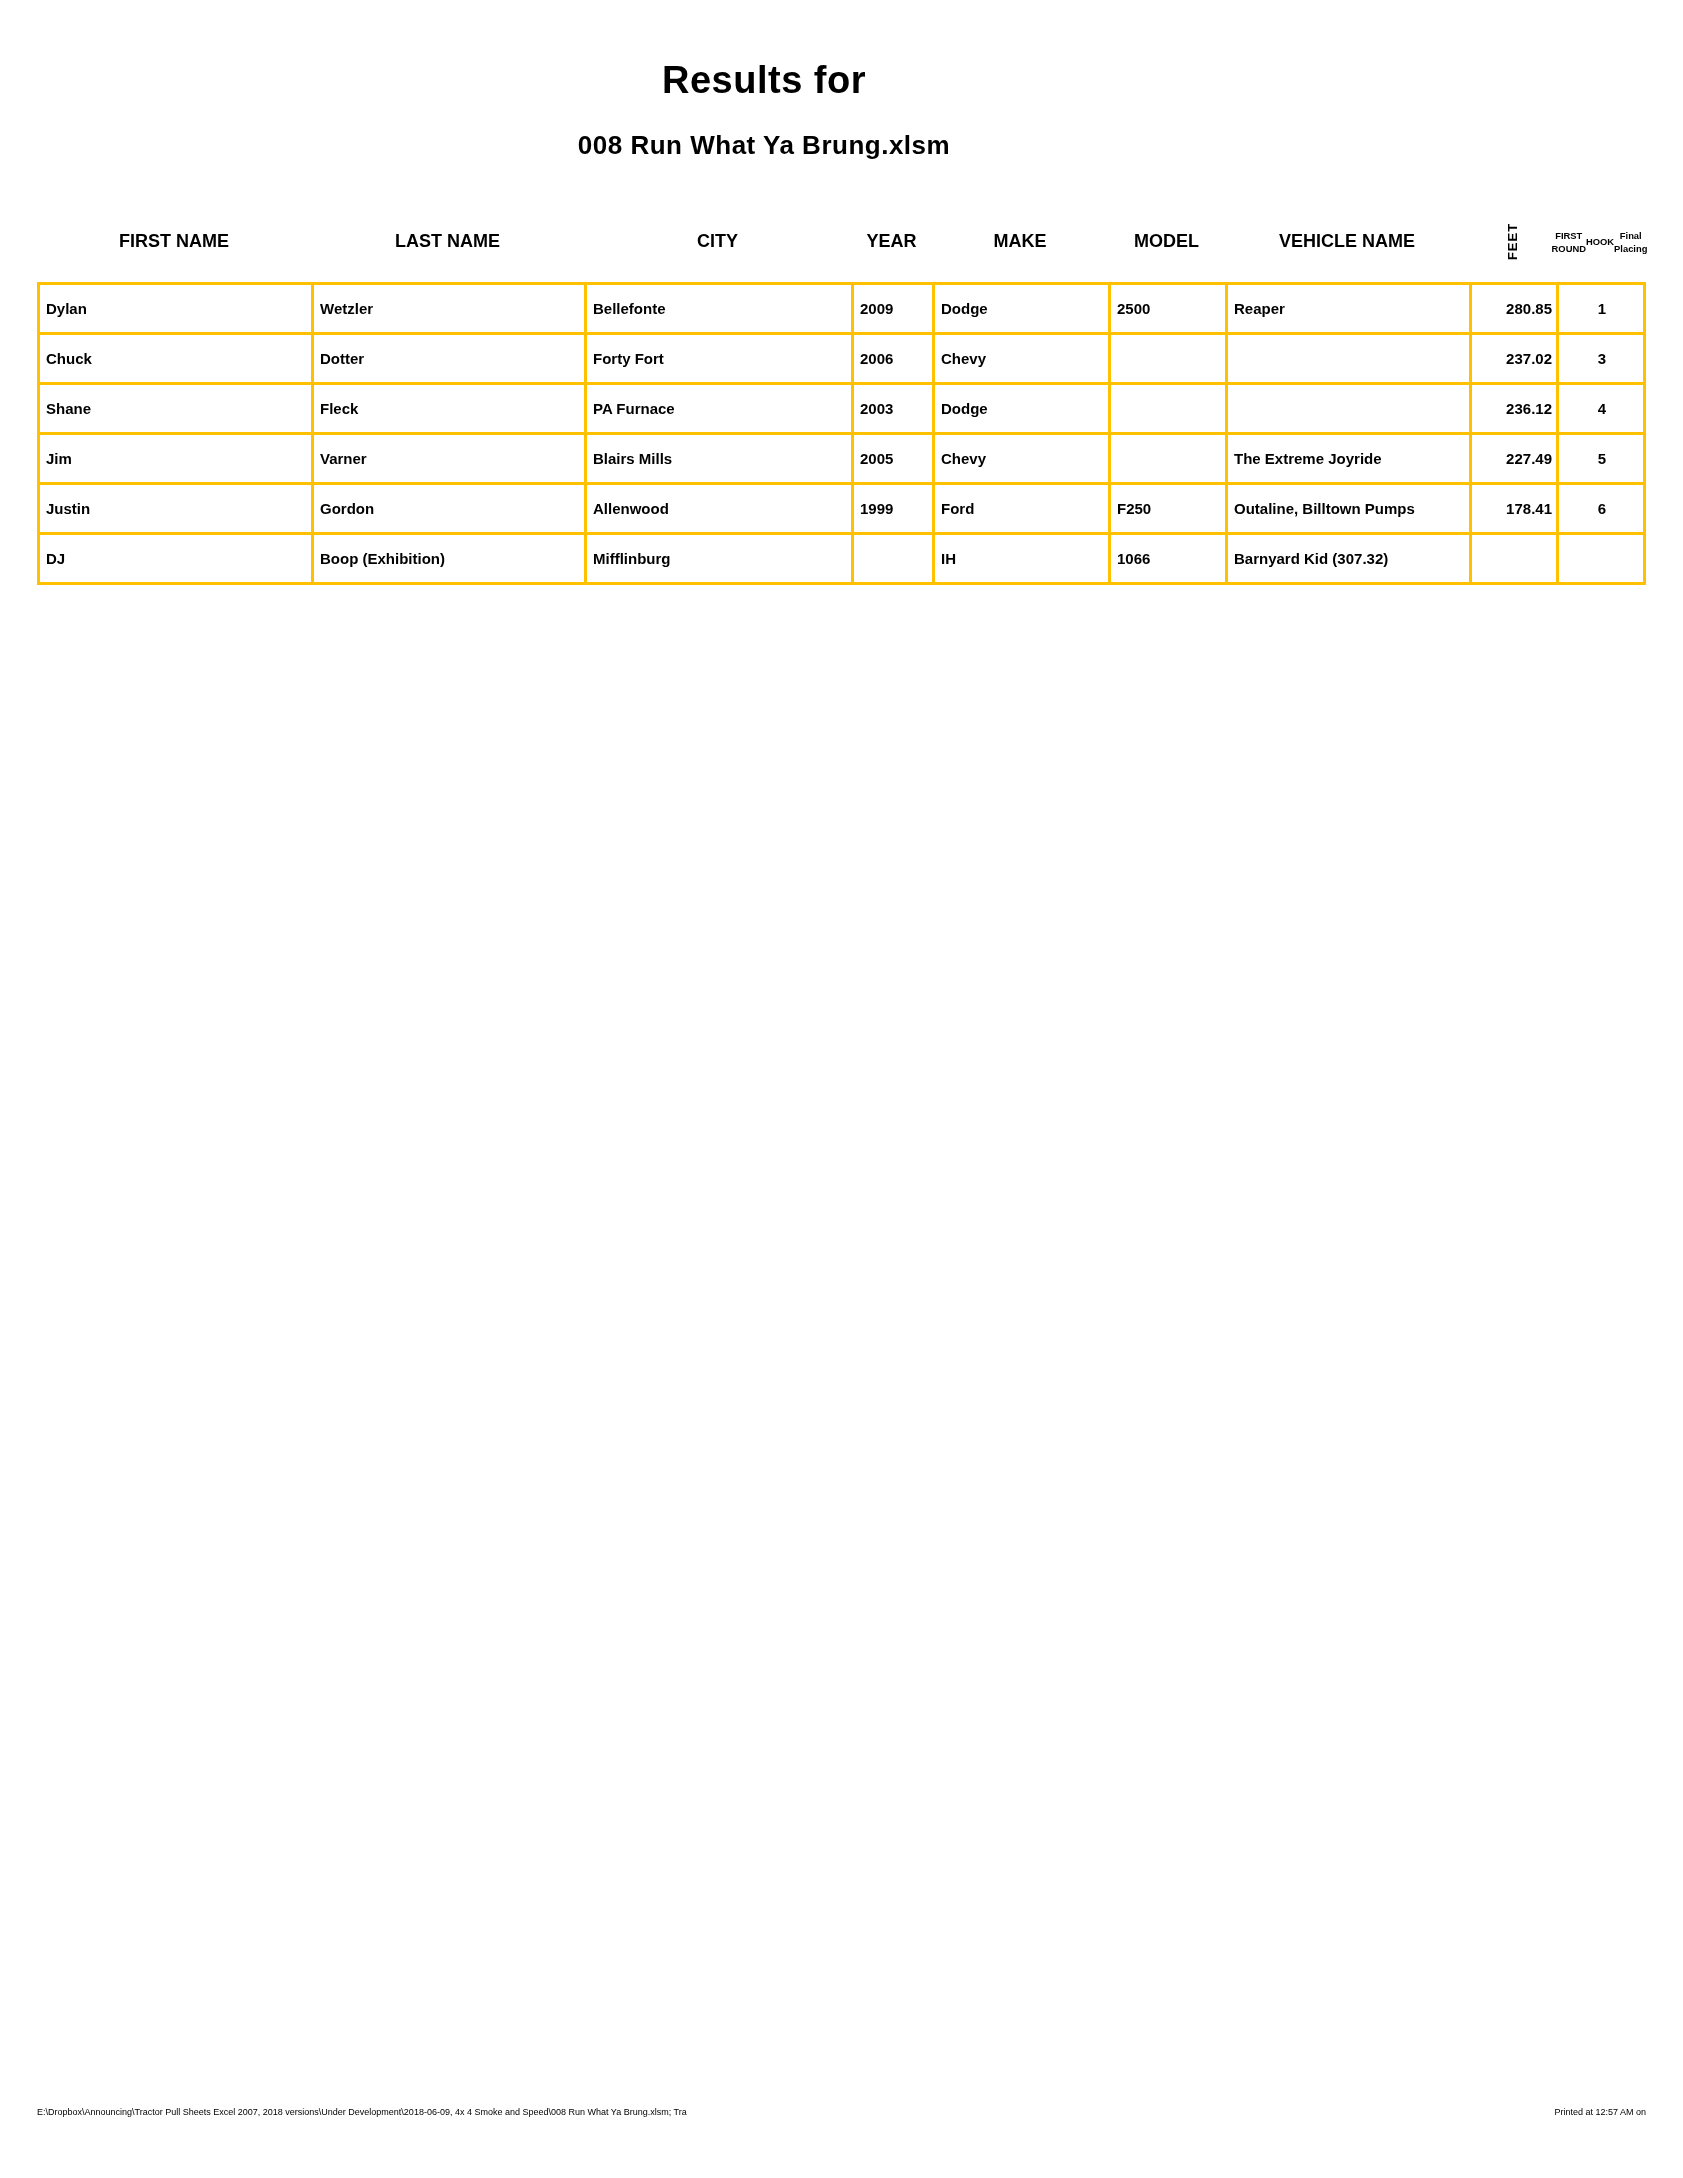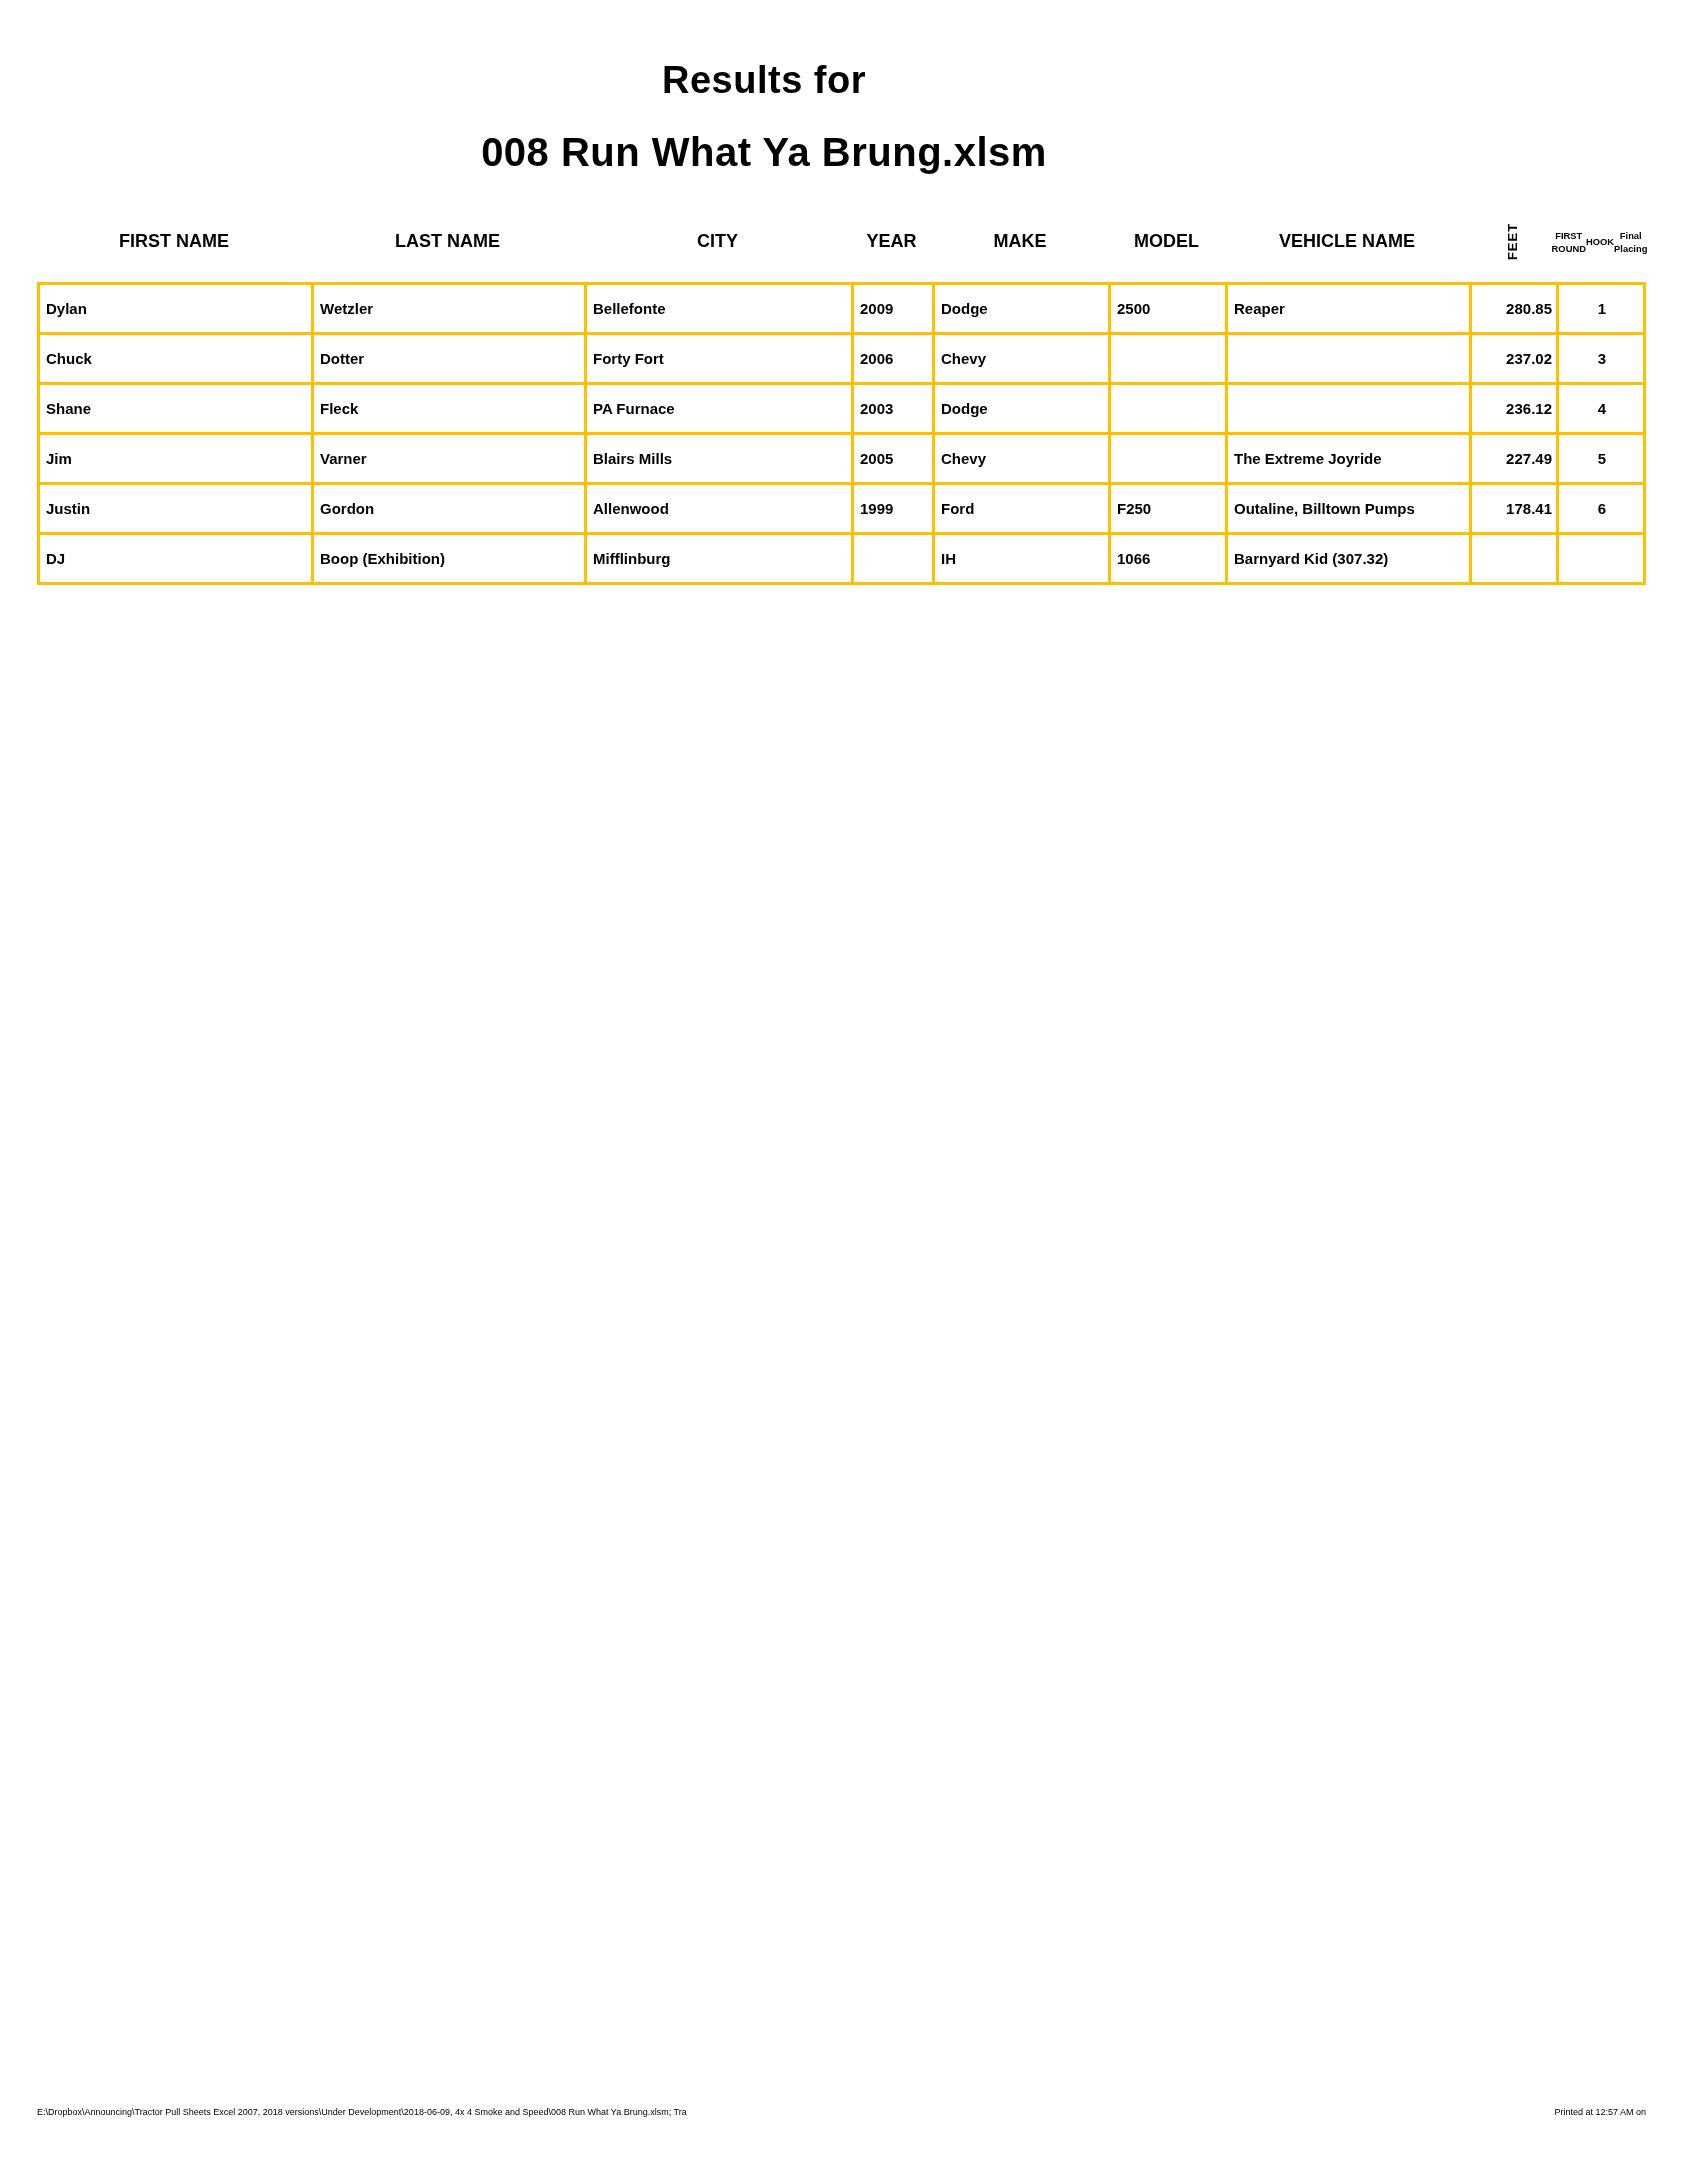--- a/index.html
+++ b/index.html
@@ -7,21 +7,21 @@
   body {
     font-family: "Liberation Sans", "DejaVu Sans", sans-serif;
     width: 1683px; height: 2178px; position: relative; overflow: hidden;
     color: #000;
   }
   .page { position: absolute; inset: 0; background: #fff; }
 
   
   .title-block { position: absolute; left: 0; top: 59px; width: 1528px; text-align: center; }
   .title-line1 { font-size: 38px; font-weight: bold; letter-spacing: 0.5px; }
-  .title-line2 { font-size: 40px; font-weight: bold; margin-top: 28px; letter-spacing: 0.5px; }
+  .title-line2 { font-size: 26px; font-weight: bold; margin-top: 28px; letter-spacing: 0.5px; }
 
   
   .header-row {
     position: absolute; left: 37px; top: 201px; height: 81px;
     display: flex; align-items: center;
   }
   .header-cell {
     display: flex; align-items: center; justify-content: center;
     text-align: center; font-weight: bold; font-size: 18px; height: 81px;
   }

